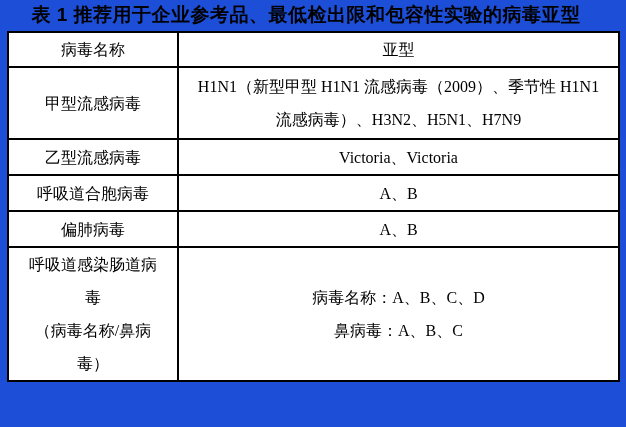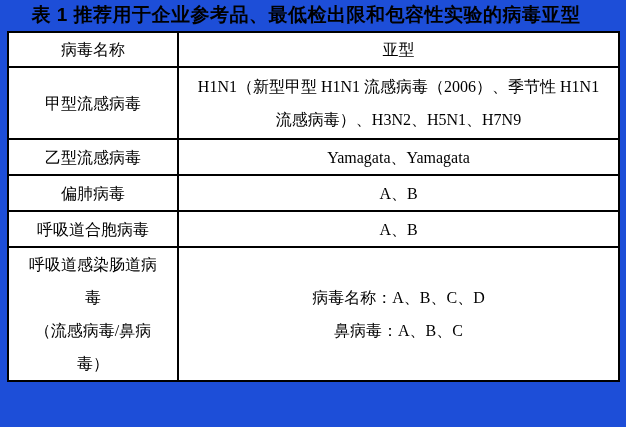--- a/index.html
+++ b/index.html
@@ -65,37 +65,37 @@
       </colgroup>
     <thead>
       <tr class="h-head">
         <th>病毒名称</th>
         <th>亚型</th>
       </tr>
     </thead>
     <tbody>
       <tr class="h-tall">
         <td>甲型流感病毒</td>
-        <td>H1N1（新型甲型 H1N1 流感病毒（2006）、季节性 H1N1
+        <td>H1N1（新型甲型 H1N1 流感病毒（2009）、季节性 H1N1
 流感病毒）、H3N2、H5N1、H7N9</td>
       </tr>
       <tr class="h-std">
         <td>乙型流感病毒</td>
-        <td>Yamagata、Yamagata</td>
+        <td>Victoria、Victoria</td>
+      </tr>
+      <tr class="h-std">
+        <td>呼吸道合胞病毒</td>
+        <td>A、B</td>
       </tr>
       <tr class="h-std">
         <td>偏肺病毒</td>
         <td>A、B</td>
       </tr>
-      <tr class="h-std">
-        <td>呼吸道合胞病毒</td>
-        <td>A、B</td>
-      </tr>
       <tr class="h-tall2">
         <td>呼吸道感染肠道病毒
-（流感病毒/鼻病毒）</td>
+（病毒名称/鼻病毒）</td>
         <td>病毒名称：A、B、C、D
 鼻病毒：A、B、C</td>
       </tr>
     </tbody>
   </table>
 
 </div>
 
 </body></html>

